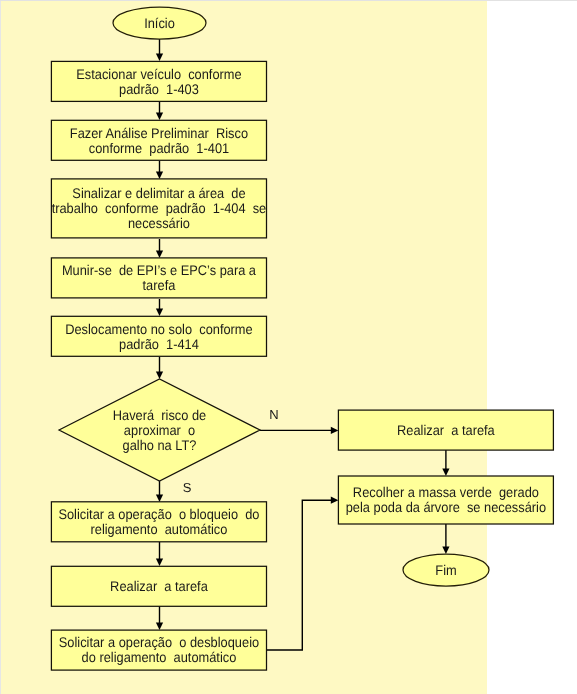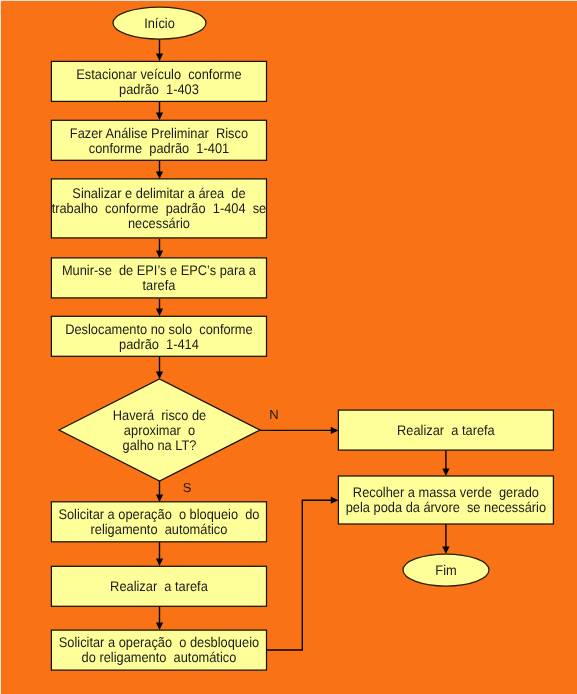--- a/index.html
+++ b/index.html
@@ -2,21 +2,21 @@
 <html><head>
 <meta charset="utf-8">
 <title>Fluxograma</title>
 <style>
   html,body{margin:0;padding:0;}
   body{
     width:577px;height:694px;background:#ffffff;
     font-family:"Liberation Sans",sans-serif;
     overflow:hidden;
   }
-  #page{position:relative;width:577px;height:694px;background:#f97316;}
+  #page{position:relative;width:487px;height:694px;background:#fef9c3;}
   #page-edge{position:absolute;left:0;top:0;width:1px;height:694px;background:#e6e6e6;}
   #page-top-edge{position:absolute;left:0;top:0;width:577px;height:1px;background:#e2e2e2;}
   svg#flow{position:absolute;left:0;top:0;width:577px;height:694px;shape-rendering:geometricPrecision;text-rendering:geometricPrecision;}
   text{-webkit-font-smoothing:antialiased;paint-order:fill;}
   .node-text{font-family:"Liberation Sans",sans-serif;font-size:14px;fill:#1a1a1a;text-anchor:middle;}
   .edge-label{font-family:"Liberation Sans",sans-serif;font-size:13px;fill:#1a1a1a;text-anchor:middle;}
   .shape{fill:#ffff99;stroke:#15130a;stroke-width:1.25;}
   .ellipse{fill:#ffff99;stroke:#241f08;stroke-width:1.25;}
   .conn{stroke:#000;stroke-width:1.4;fill:none;}
   .arrowhead{fill:#000;}

